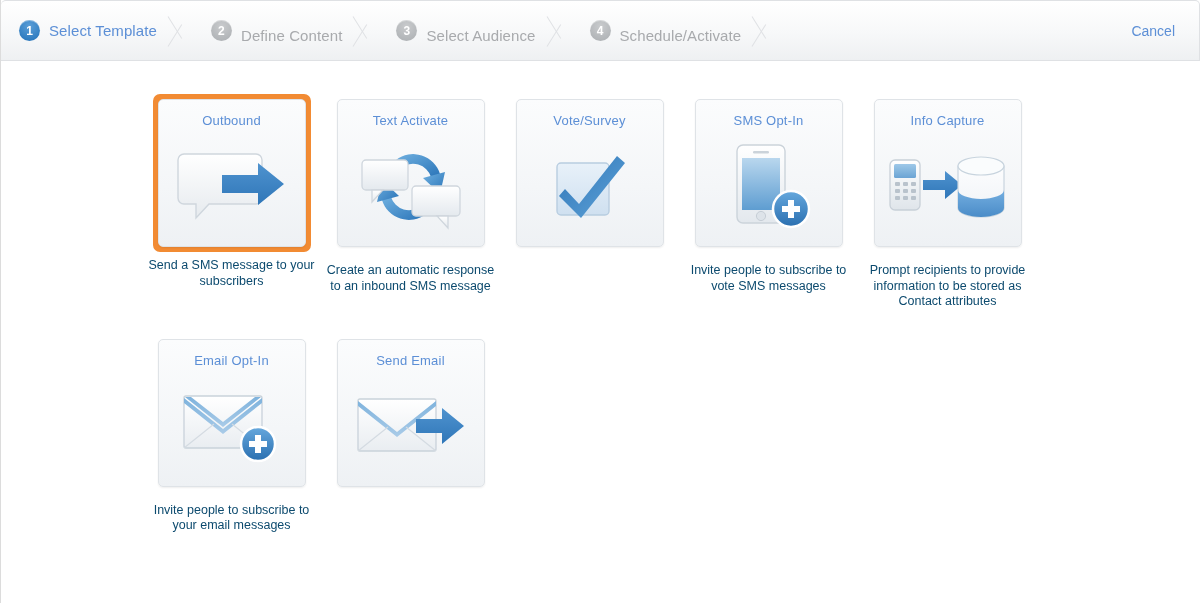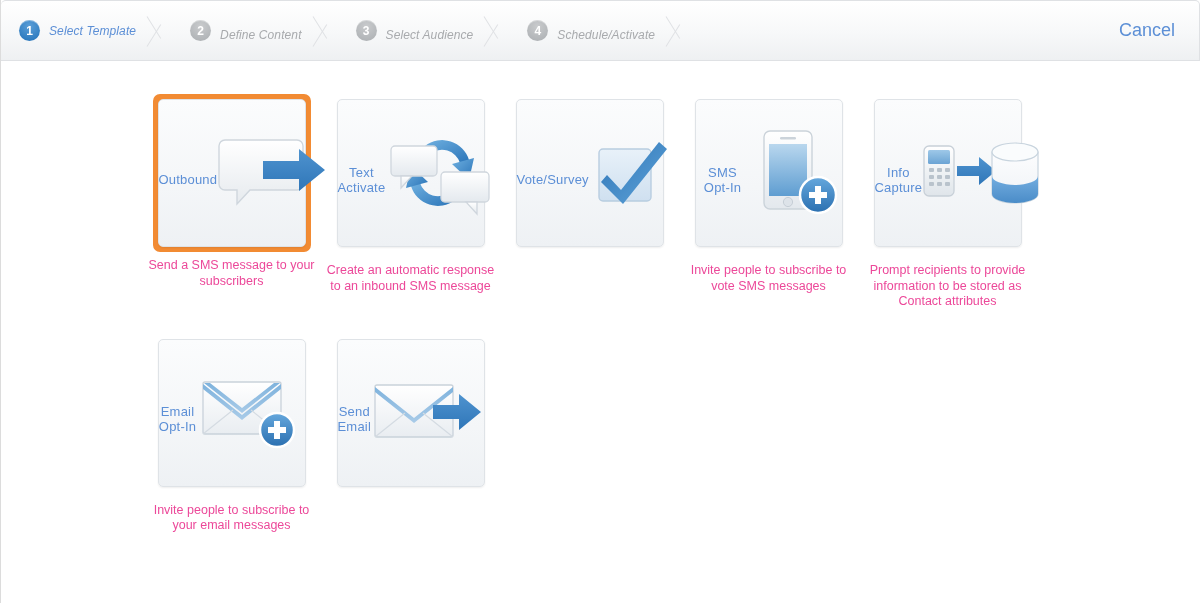--- a/index.html
+++ b/index.html
@@ -98,35 +98,34 @@
   }
 
   .step.active .step-num {
     background: radial-gradient(circle at 50% 30%, #5b9fd8 0%, #2f7cc0 75%, #2a6fae 100%);
   }
   .step.inactive .step-num {
     background: radial-gradient(circle at 50% 30%, #c9cbcd 0%, #b2b5b8 75%, #a9acaf 100%);
   }
 
   .step-label {
-    font-size: 12px;
+    font-size: 15px;
     letter-spacing: 0.1px;
-    font-style: italic;
   }
   .step.active .step-label { color: #5c8fd6; }
   .step.inactive .step-label { color: #a8aaad; margin-top: 9px; }
 
   .cancel-wrap {
     margin-left: auto;
     display: flex;
     align-items: center;
     padding-right: 24px;
   }
   .cancel-link {
-    font-size: 18px;
+    font-size: 14px;
     color: #5c8fd6;
     cursor: pointer;
     text-decoration: none;
   }
 
   
   .content {
     position: relative;
     padding: 33px 0 0 0;
   }
@@ -149,21 +148,21 @@
 
   .card {
     position: relative;
     width: 148px;
     height: 148px;
     background: linear-gradient(to bottom, #fbfcfd 0%, #f4f6f8 60%, #eef1f4 100%);
     border: 1px solid #dfe3e7;
     border-radius: 5px;
     box-shadow: 0 1px 2px rgba(0,0,0,0.07);
     display: flex;
-    flex-direction: row;
+    flex-direction: column;
     align-items: center;
     cursor: pointer;
   }
 
   .cell.selected .card-outer {
     border: 5px solid #f28b33;
     border-radius: 7px;
     padding: 0;
     background: #f28b33;
   }
@@ -188,21 +187,21 @@
     justify-content: center;
     width: 100%;
   }
 
   .caption {
     margin-top: 11px;
     width: 176px;
     text-align: center;
     font-size: 12.5px;
     line-height: 15.5px;
-    color: #ec4899;
+    color: #0c4a6e;
   }
   .cell.selected .caption { margin-top: 6px; }
 
 </style>
 </head>
 <body>
 
 <div id="app">
 
   <div class="wizard-bar">

